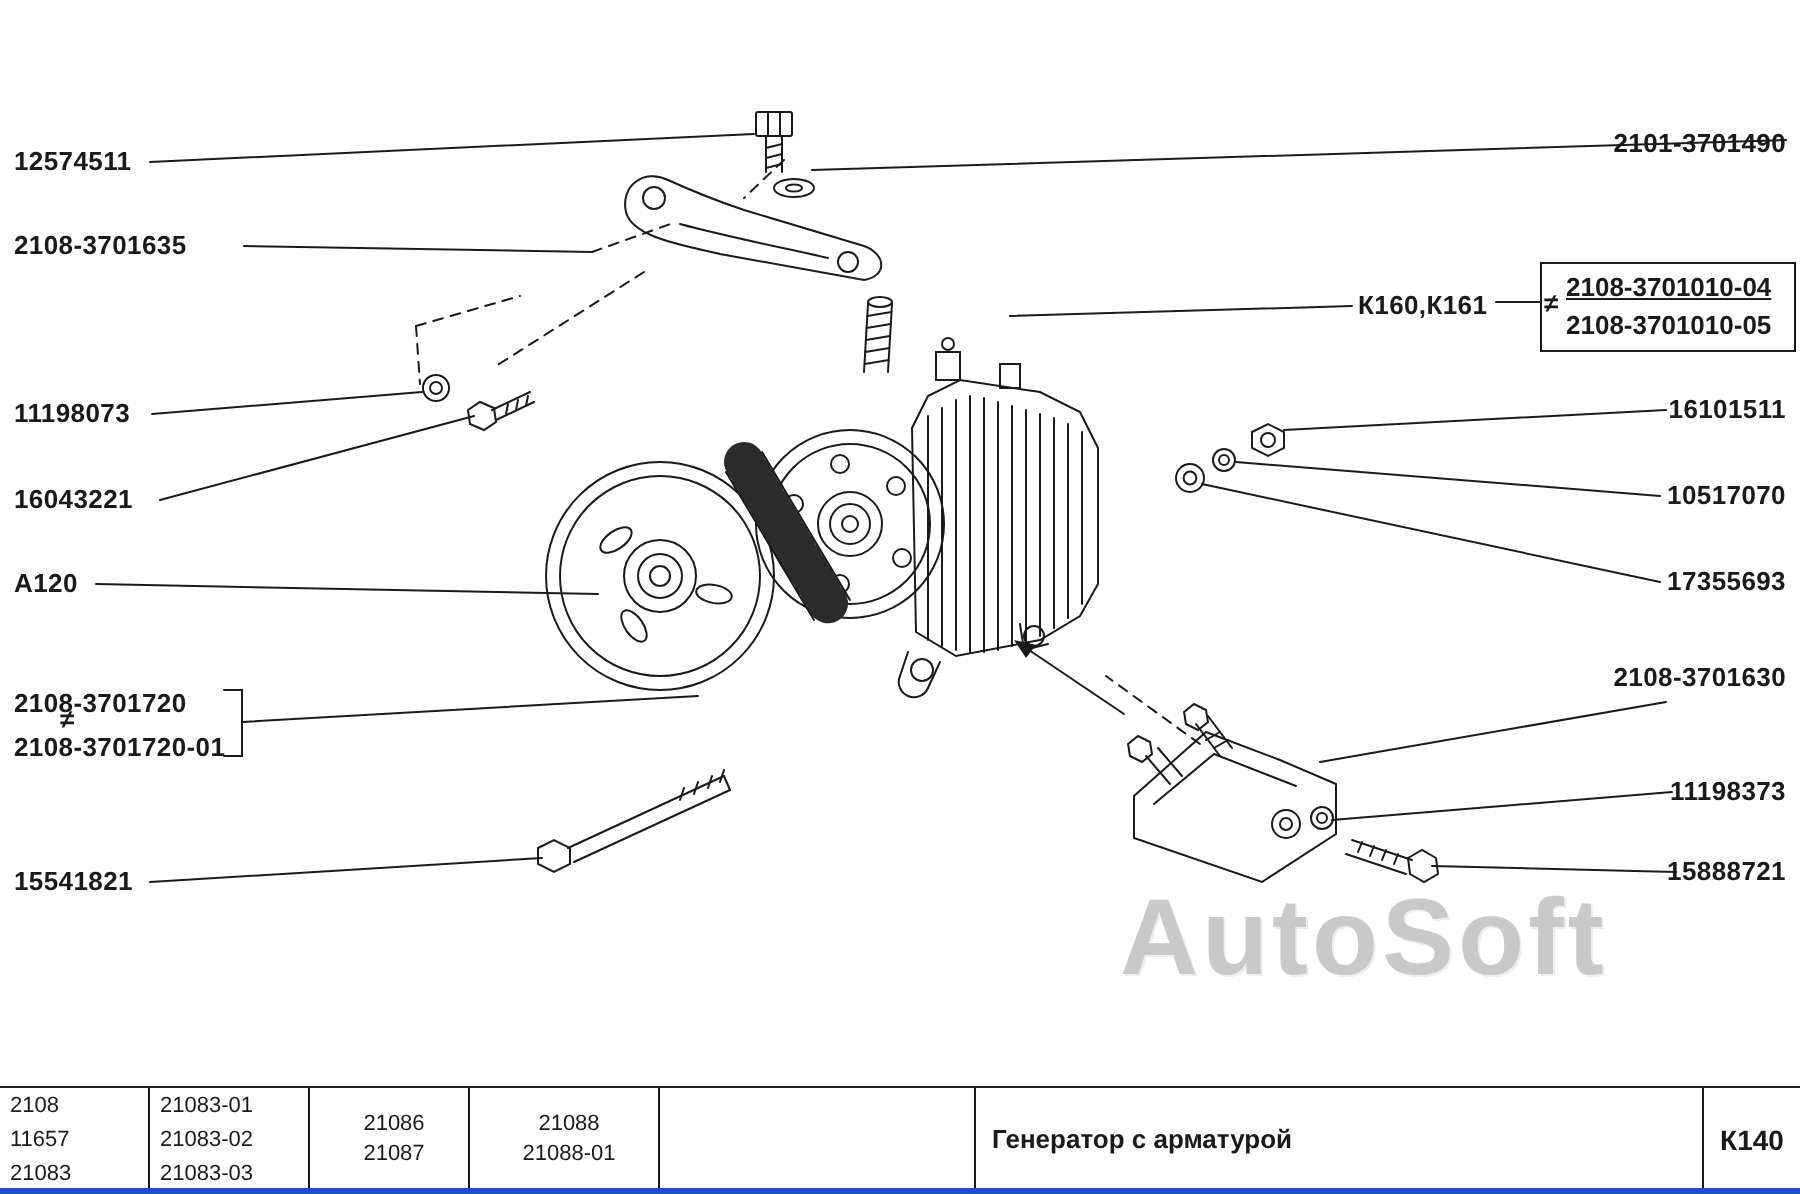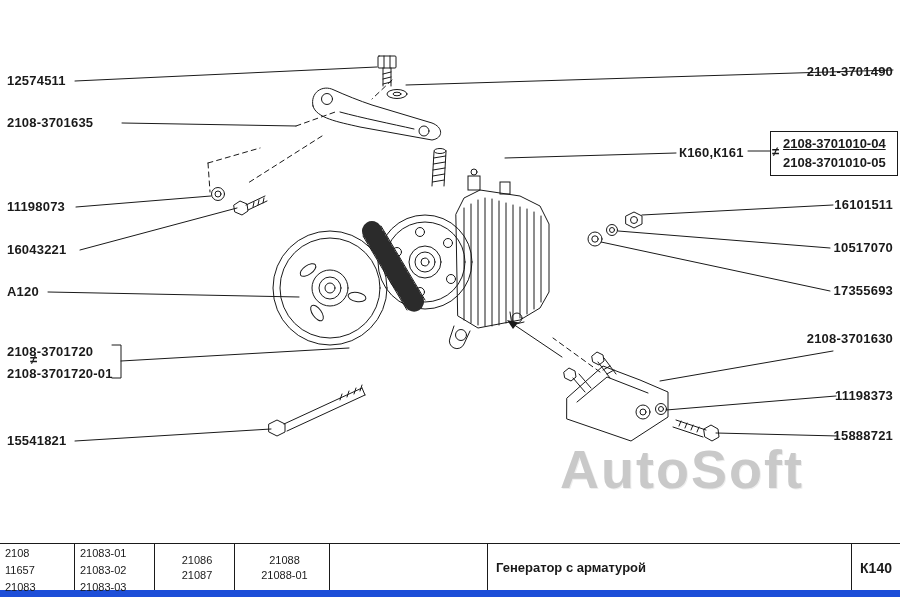--- a/index.html
+++ b/index.html
@@ -29,21 +29,21 @@
 
   .watermark {
     position:absolute; left:560px; top:438px;
     font-size:54px; font-weight:bold; letter-spacing:2px;
     color:#c9c9c9; text-shadow:1px 1px 0 #eeeeee;
     user-select:none;
   }
 
   .footer {
     position:absolute; left:0; top:543px; width:900px; height:54px;
-    border-top:1px solid #1a1a1a; border-bottom:7px solid #1d4ed8;
+    border-top:1px solid #1a1a1a; border-bottom:3px solid #1d4ed8;
     display:flex; font-size:11px; background:#fff;
   }
   .fcell { border-right:1px solid #1a1a1a; height:100%; padding-top:1px; }
   .fcell.last { border-right:none; }
   .w75 {width:75px;} .w80 {width:80px;} .w95 {width:95px;}
   .w158 {width:158px;} .w364 {width:364px;} .w48 {width:48px;}
   .frow { height:17px; line-height:17px; padding-left:5px; white-space:nowrap; }
   .fcell.two { display:flex; flex-direction:column; justify-content:center; }
   .fcell.two .frow { height:15px; line-height:15px;text-align:center; }
   .fcell.ftitle {

